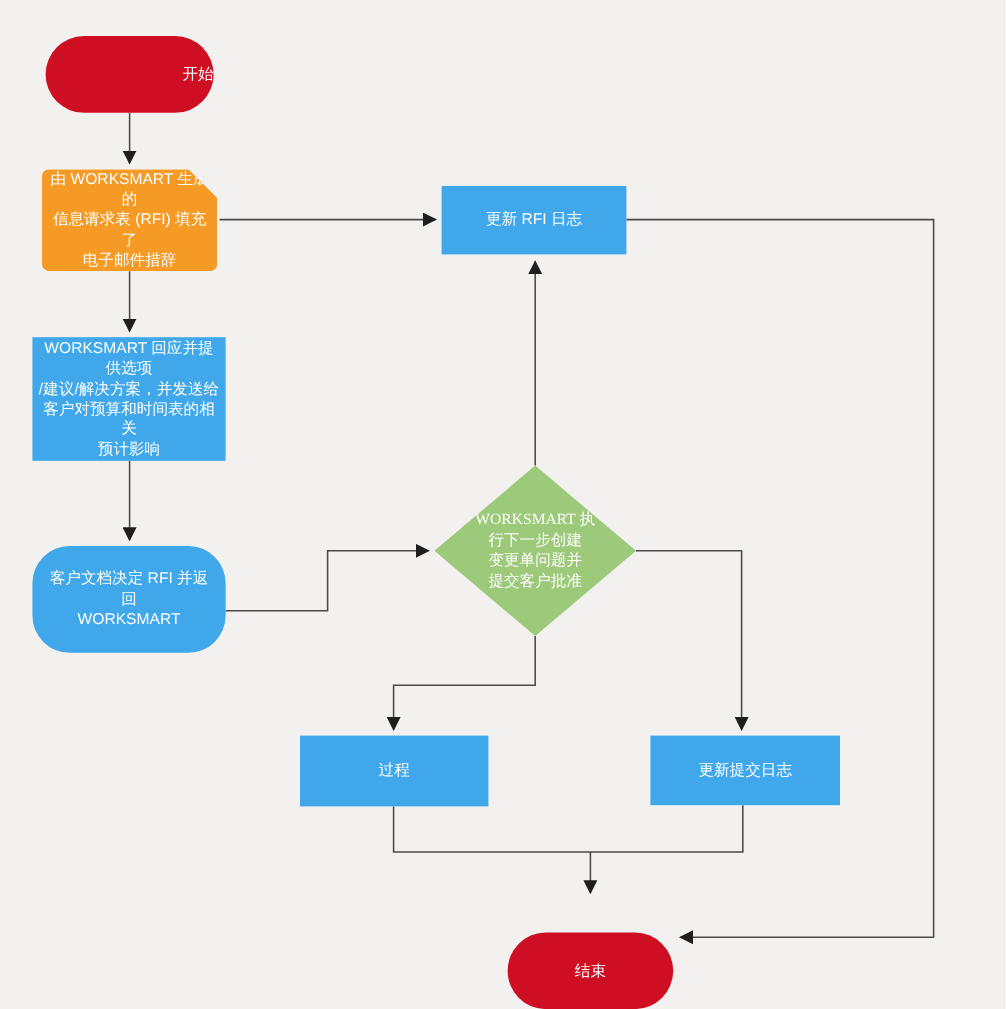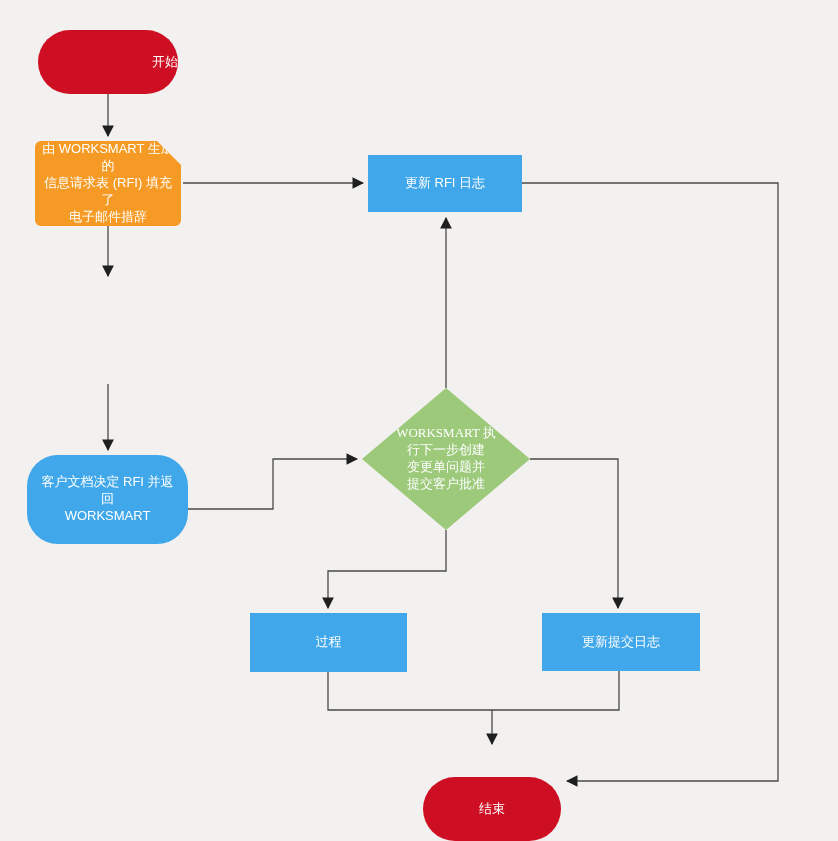--- a/index.html
+++ b/index.html
@@ -99,20 +99,26 @@
   <div class="node terminator" id="node-start">
     <span class="inner-label">开始</span>
   </div>
 
   <div class="node card" id="node-rfi-card">
     <span class="inner-label">由 WORKSMART 生成的
 信息请求表 (RFI) 填充了
 电子邮件措辞</span>
   </div>
 
+  <div class="node process" id="node-respond">
+    <span class="inner-label">WORKSMART 回应并提供选项
+/建议/解决方案，并发送给
+客户对预算和时间表的相关
+预计影响</span>
+  </div>
 
   <div class="node process" id="node-client-doc">
     <span class="inner-label">客户文档决定 RFI 并返回
 WORKSMART</span>
   </div>
 
   <div class="node process" id="node-update-rfi-log">
     <span class="inner-label">更新 RFI 日志</span>
   </div>
 

